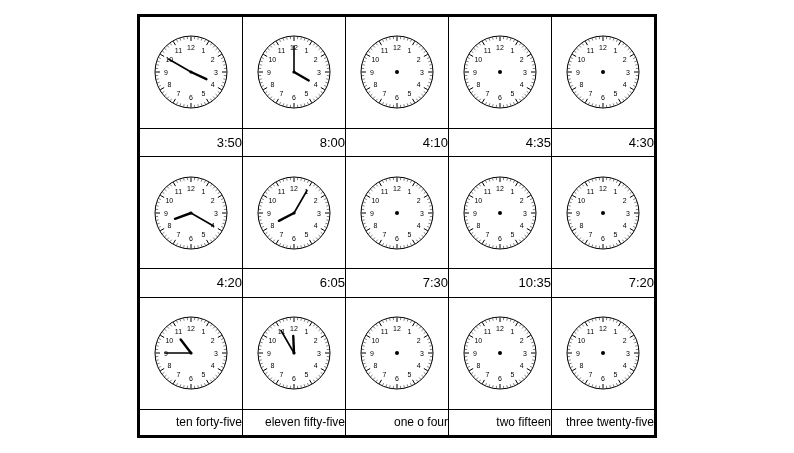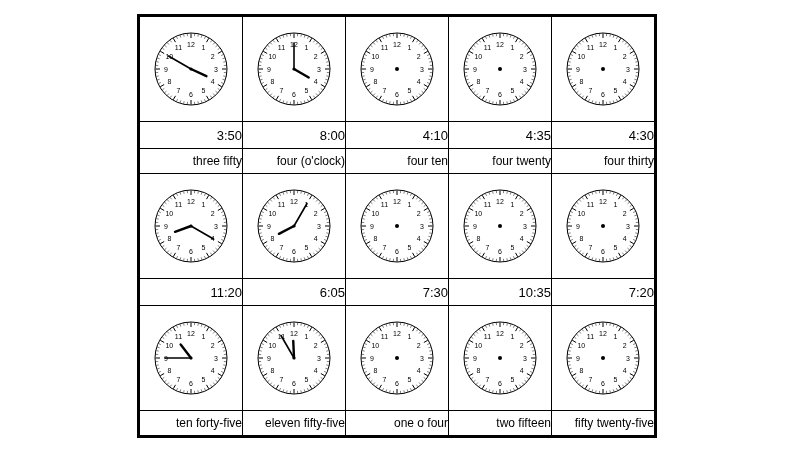--- a/index.html
+++ b/index.html
@@ -474,27 +474,20 @@
           </td>
         </tr>
         <tr>
           <td class="digital-cell">3:50</td>
           <td class="digital-cell">8:00</td>
           <td class="digital-cell green">4:10</td>
           <td class="digital-cell green">4:35</td>
           <td class="digital-cell green">4:30</td>
         </tr>
         <tr>
-          <td class="words-cell">three fifty</td>
-          <td class="words-cell">four (o'clock)</td>
-          <td class="words-cell green">four ten</td>
-          <td class="words-cell green">four twenty</td>
-          <td class="words-cell green">four thirty</td>
-        </tr>
-        <tr>
           <td class="clock-cell">
             <div class="clock-wrap">
               <svg class="clock" width="82" height="82" viewBox="0 0 82 82">
                 <circle cx="41" cy="41" r="36" fill="#ffffff" stroke="#000000" stroke-width="1"></circle>
                 <line x1="41" y1="10" x2="41" y2="5.5" stroke="#000000" stroke-width="1"></line>
                 <line x1="44.44943928783256" y1="8.180777452846982" x2="44.7107604460017" y2="5.694472714426297" stroke="#000000" stroke-width="0.5"></line>
                 <line x1="47.86108579698606" y1="8.72112917578442" x2="48.38086502403046" y2="6.275760173949905" stroke="#000000" stroke-width="0.5"></line>
                 <line x1="51.19756081437326" y1="9.615134962259933" x2="51.97010330031063" y2="7.237493671522053" stroke="#000000" stroke-width="0.5"></line>
                 <line x1="54.42230922150141" y1="10.85299989779417" x2="55.43915082919091" y2="8.569136253687667" stroke="#000000" stroke-width="0.5"></line>
                 <line x1="56.5" y1="14.153212482682402" x2="58.75" y2="10.256098165652428" stroke="#000000" stroke-width="1"></line>
@@ -887,21 +880,21 @@
                 <text x="19.34936490538903" y="56.1" text-anchor="middle" font-size="7" font-family="Liberation Sans, sans-serif" fill="#000000">8</text>
                 <text x="16" y="43.6" text-anchor="middle" font-size="7" font-family="Liberation Sans, sans-serif" fill="#000000">9</text>
                 <text x="19.349364905389034" y="31.099999999999998" text-anchor="middle" font-size="7" font-family="Liberation Sans, sans-serif" fill="#000000">10</text>
                 <text x="28.49999999999999" y="21.949364905389043" text-anchor="middle" font-size="7" font-family="Liberation Sans, sans-serif" fill="#000000">11</text>
                 <circle cx="41" cy="41" r="2" fill="#000000"></circle>
               </svg>
             </div>
           </td>
         </tr>
         <tr>
-          <td class="digital-cell">11:20</td>
+          <td class="digital-cell">4:20</td>
           <td class="digital-cell">6:05</td>
           <td class="digital-cell green">7:30</td>
           <td class="digital-cell green">10:35</td>
           <td class="digital-cell green">7:20</td>
         </tr>
         <tr>
           <td class="clock-cell">
             <div class="clock-wrap">
               <svg class="clock" width="82" height="82" viewBox="0 0 82 82">
                 <circle cx="41" cy="41" r="36" fill="#ffffff" stroke="#000000" stroke-width="1"></circle>
@@ -1304,17 +1297,17 @@
                 <circle cx="41" cy="41" r="2" fill="#000000"></circle>
               </svg>
             </div>
           </td>
         </tr>
         <tr>
           <td class="words-cell">ten forty-five</td>
           <td class="words-cell">eleven fifty-five</td>
           <td class="words-cell green">one o four</td>
           <td class="words-cell green">two fifteen</td>
-          <td class="words-cell green">fifty twenty-five</td>
+          <td class="words-cell green">three twenty-five</td>
         </tr>
       </tbody>
   </table>
 </div>
 
 </body></html>

